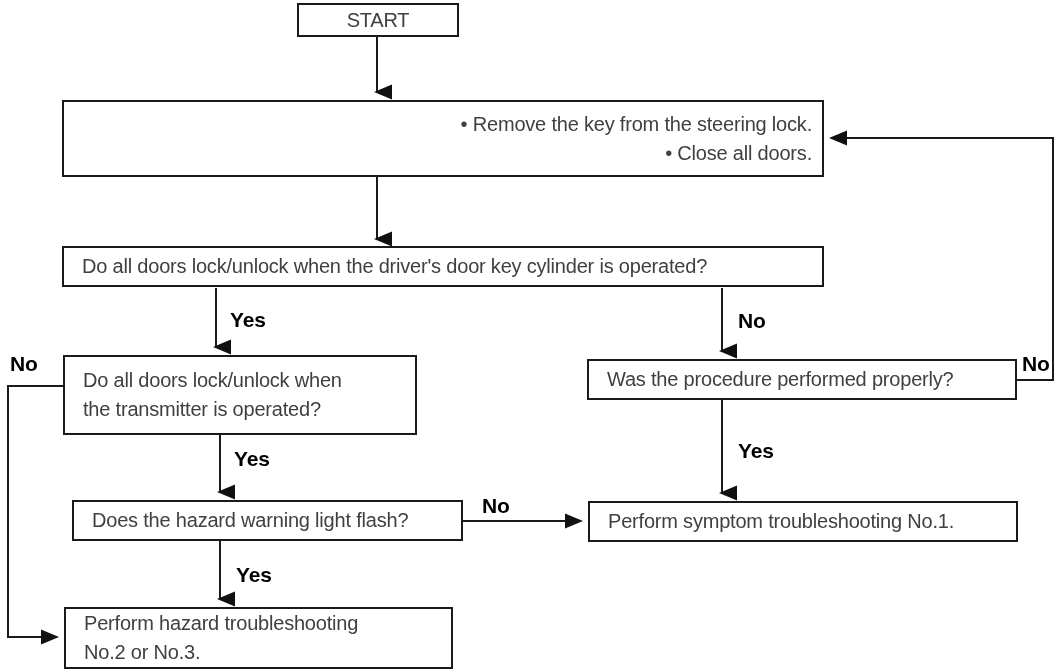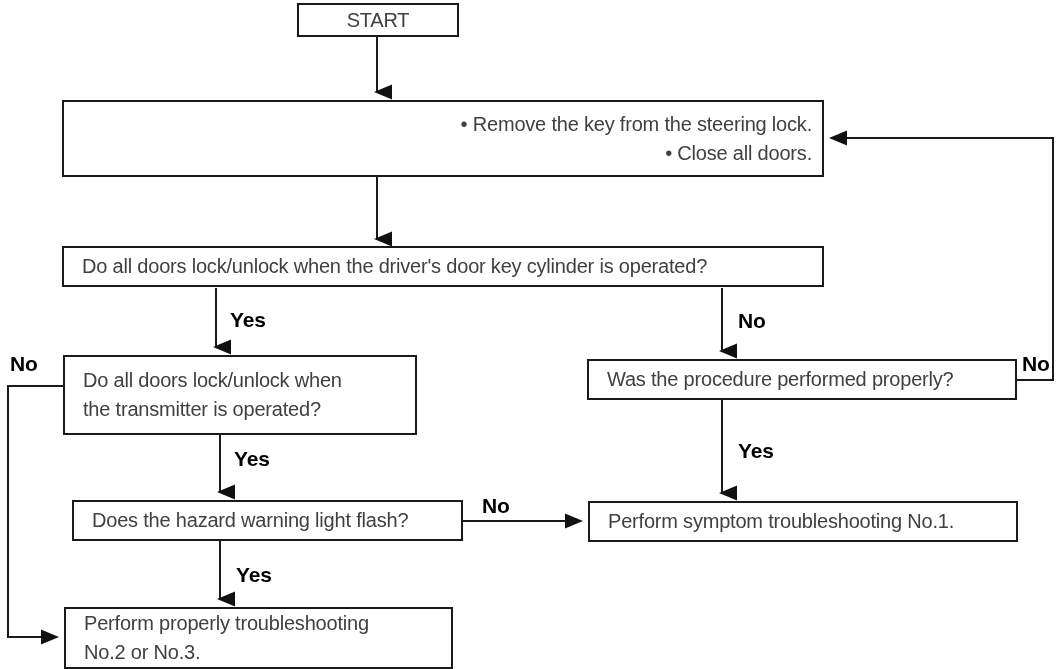--- a/index.html
+++ b/index.html
@@ -119,21 +119,21 @@
 
   <div class="node pad" style="left: 64px; top: 500px; width: 391px; height: 41px; margin-left: 8px;">
     <span class="txt">Does the hazard warning light flash?</span>
   </div>
 
   <div class="node pad" style="left: 588px; top: 501px; width: 430px; height: 41px;">
     <span class="txt">Perform symptom troubleshooting No.1.</span>
   </div>
 
   <div class="node pad" style="left: 64px; top: 607px; width: 389px; height: 62px;">
-    <span class="txt">Perform properly troubleshooting
+    <span class="txt">Perform hazard troubleshooting
 No.2 or No.3.</span>
   </div>
 
   <span class="edge-label" style="left: 230px; top: 308px;">Yes</span>
   <span class="edge-label" style="left: 738px; top: 309px;">No</span>
   <span class="edge-label" style="left: 10px; top: 352px;">No</span>
   <span class="edge-label" style="left: 1022px; top: 352px;">No</span>
   <span class="edge-label" style="left: 234px; top: 447px;">Yes</span>
   <span class="edge-label" style="left: 738px; top: 439px;">Yes</span>
   <span class="edge-label" style="left: 482px; top: 494px;">No</span>

